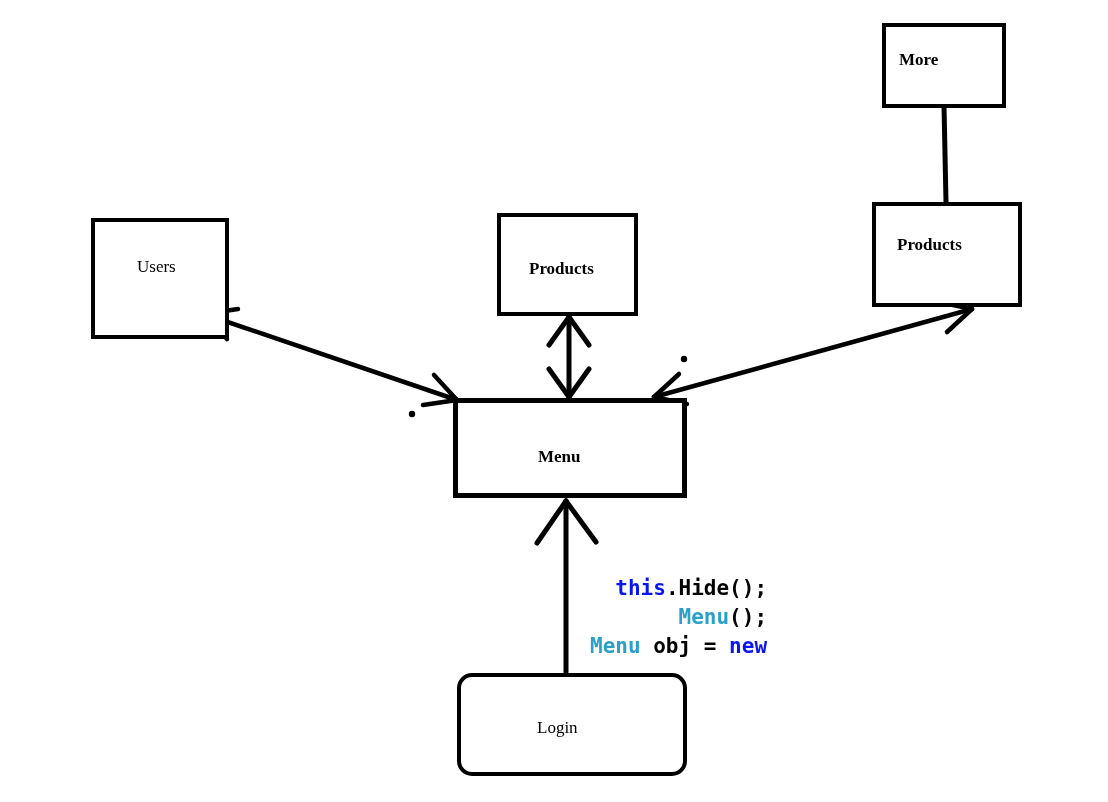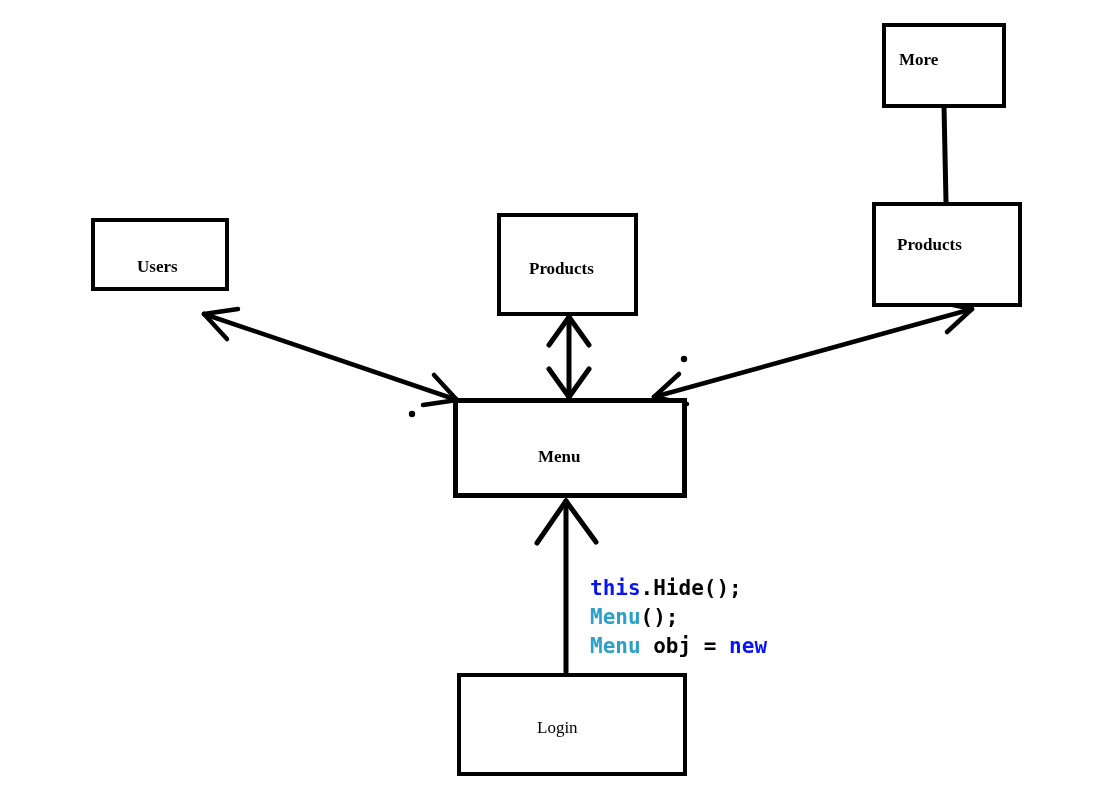--- a/index.html
+++ b/index.html
@@ -27,21 +27,21 @@
   }
   .label.bold{font-weight:bold;}
   .code{
     position:absolute;
     font-family:"DejaVu Sans Mono", monospace;
     font-weight:bold;
     font-size:21px;
     line-height:29px;
     color:#000;
   }
-  .code-line{white-space:pre;}
+  .code-line{white-space:pre;text-align:right;}
   .tok{color:#000;}
   .tok.kw{color:#0a16f2;}
   .tok.cls{color:#2ba0c8;}
 </style>
 </head>
 <body>
 
 <div class="canvas">
 
   <svg class="wires" width="1108" height="802" viewBox="0 0 1108 802">
@@ -77,41 +77,41 @@
     <g stroke="#000" stroke-width="5" stroke-linecap="round" fill="none">
       <line x1="566" y1="501" x2="566" y2="672"></line>
       <line x1="566" y1="501" x2="537" y2="543"></line>
       <line x1="566" y1="501" x2="596" y2="542"></line>
     </g>
 
     <circle cx="412" cy="414" r="3.2" fill="#000"></circle>
     <circle cx="684" cy="359" r="3.2" fill="#000"></circle>
   </svg>
 
-  <div class="node" style="left:91px;top:218px;width:138px;height:73px;font-weight:bold;">
+  <div class="node" style="left:91px;top:218px;width:138px;height:121px;">
     <span class="label" style="left:42px;top:36px;">Users</span>
   </div>
 
   <div class="node" style="left:882px;top:23px;width:124px;height:85px;">
     <span class="label bold" style="left:13px;top:24px;">More</span>
   </div>
 
   <div class="node" style="left:497px;top:213px;width:141px;height:103px;">
     <span class="label bold" style="left:28px;top:43px;">Products</span>
   </div>
 
   <div class="node" style="left:872px;top:202px;width:150px;height:105px;">
     <span class="label bold" style="left:21px;top:30px;">Products</span>
   </div>
 
   <div class="node thick" style="left:453px;top:398px;width:234px;height:100px;">
     <span class="label bold" style="left:80px;top:45px;">Menu</span>
   </div>
 
-  <div class="node" style="left:457px;top:673px;width:230px;height:103px;">
+  <div class="node" style="left:457px;top:673px;width:230px;height:103px;border-radius:15px;">
     <span class="label" style="left:76px;top:42px;">Login</span>
   </div>
 
   <div class="code" style="left:590px;top:574px;">
     <div class="code-line"><span class="tok kw">this</span><span class="tok">.Hide();</span></div>
     <div class="code-line"><span class="tok cls">Menu</span><span class="tok">();</span></div>
     <div class="code-line"><span class="tok cls">Menu</span><span class="tok"> obj = </span><span class="tok kw">new</span></div>
   </div>
 
 </div>

